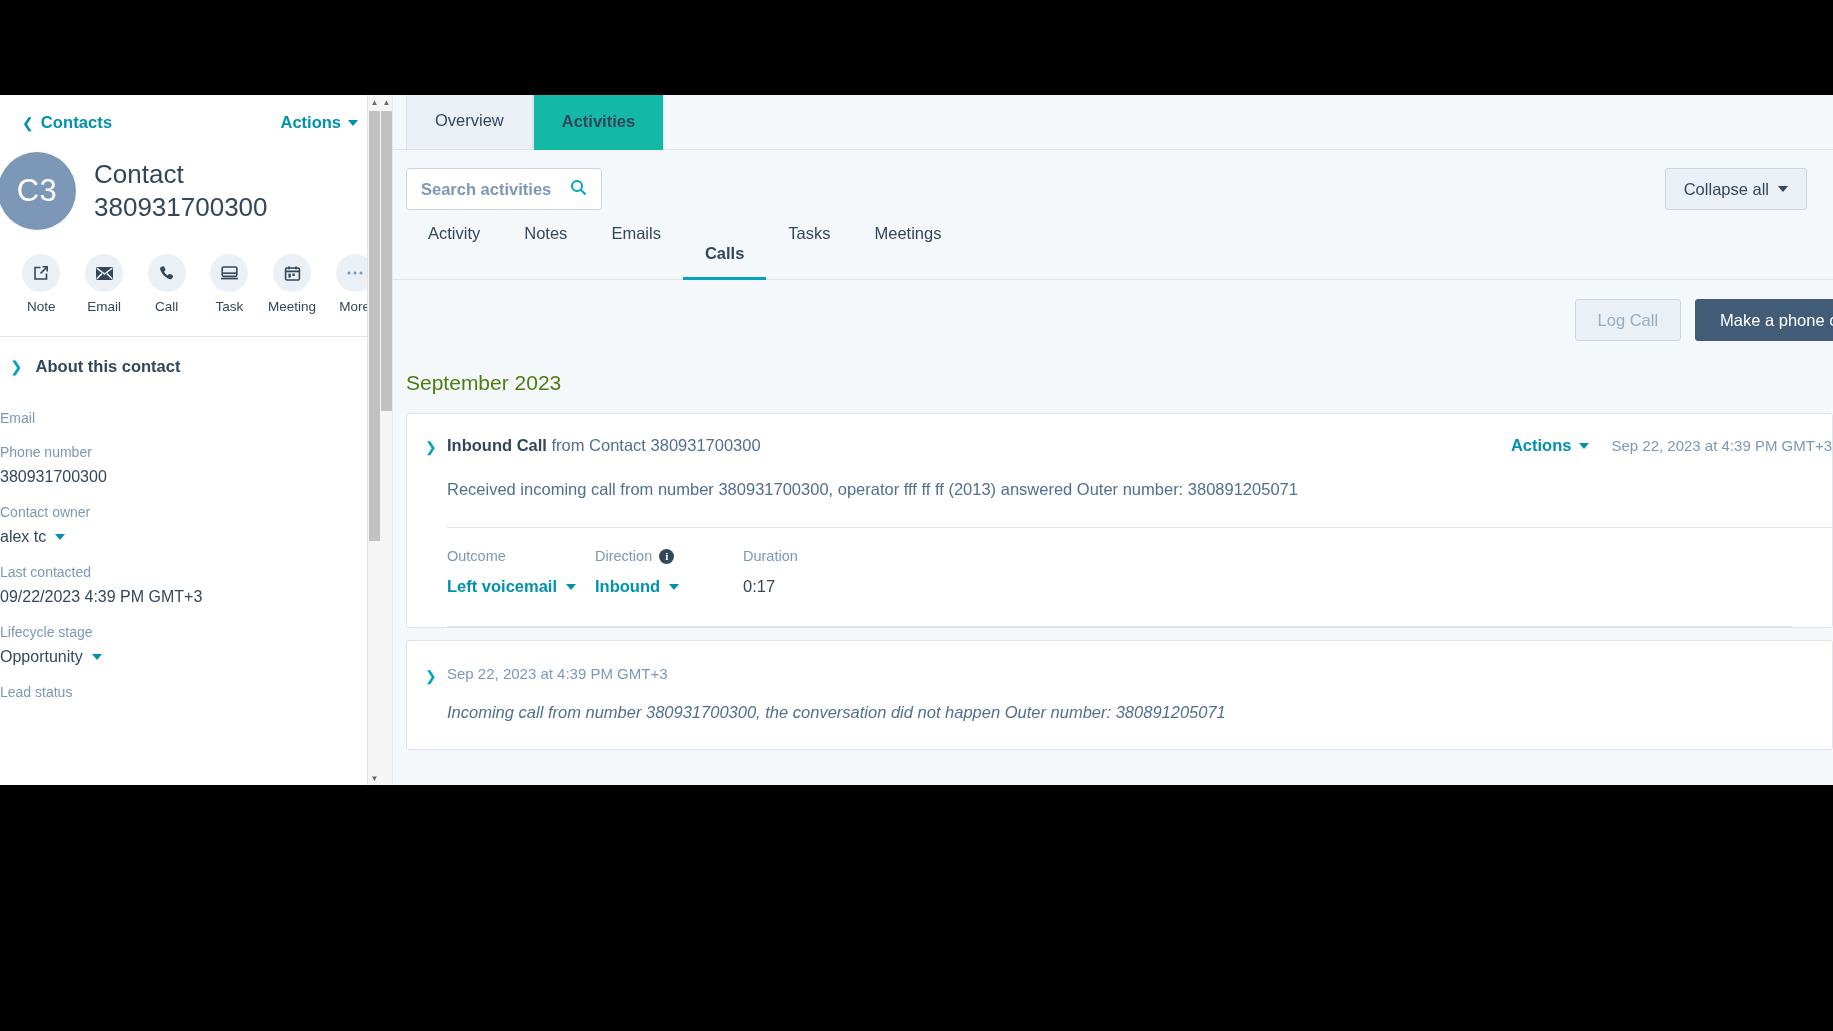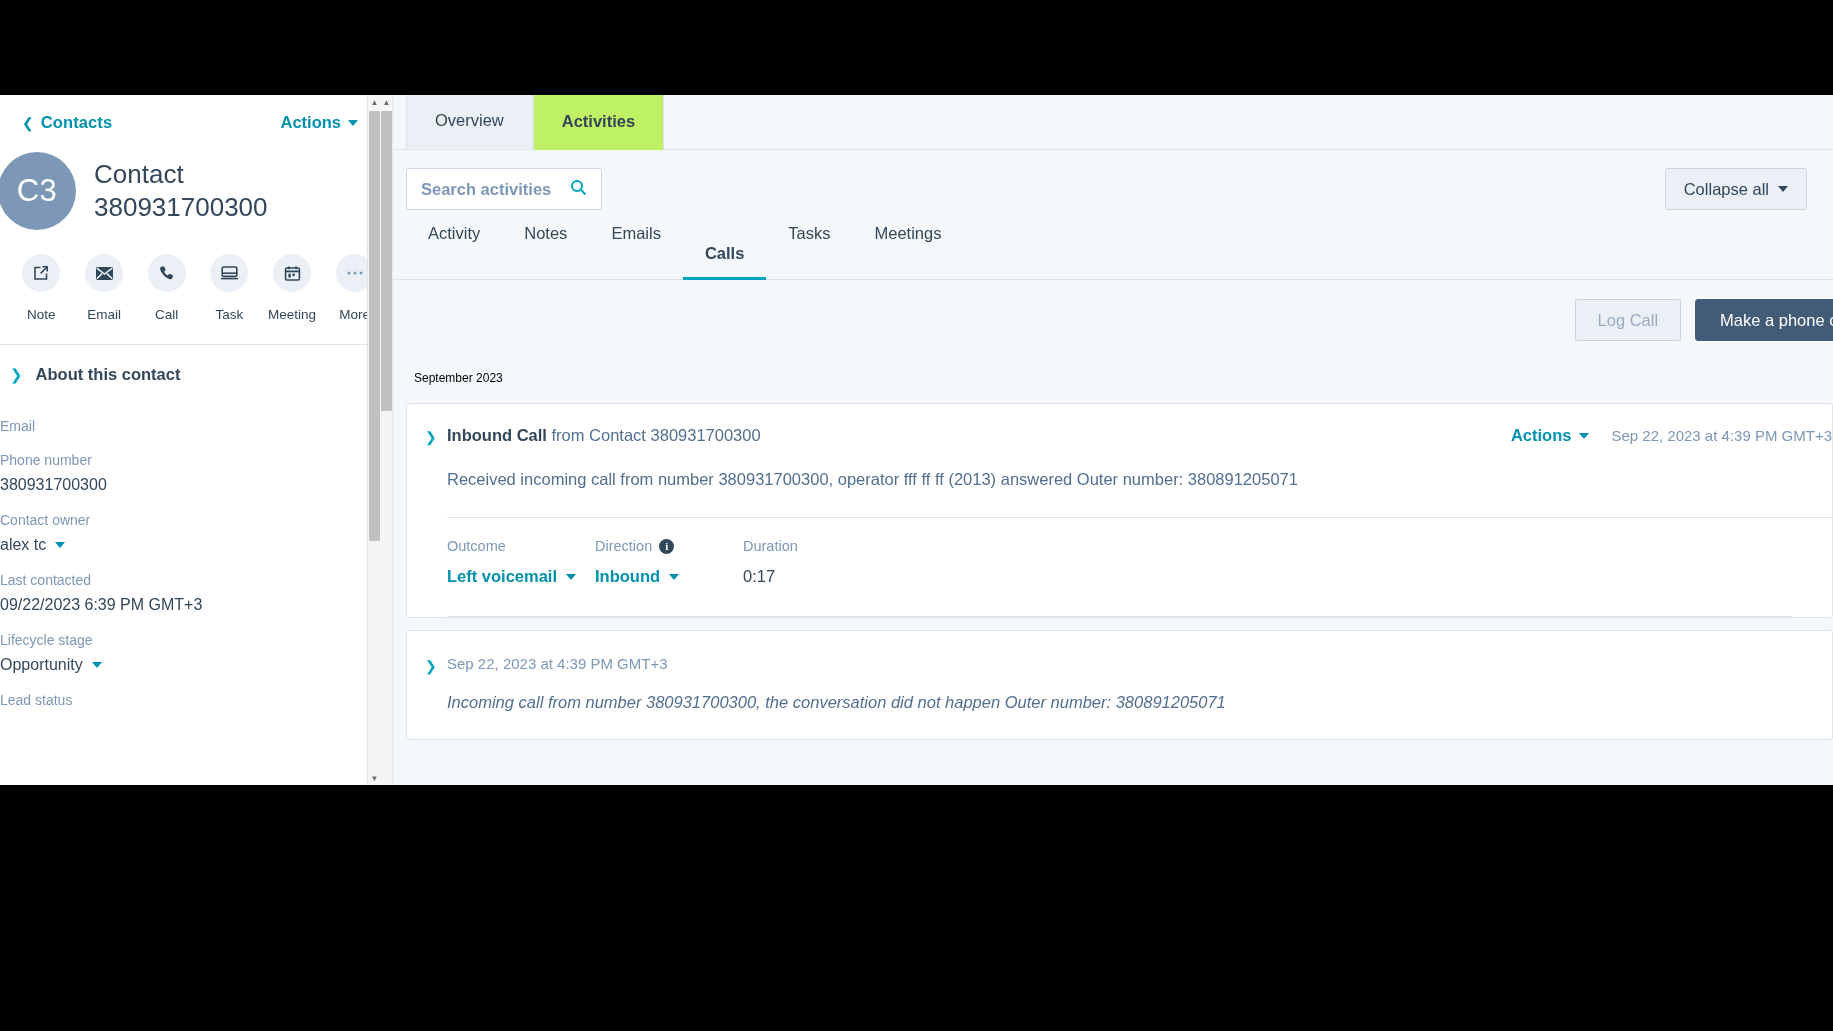--- a/index.html
+++ b/index.html
@@ -93,21 +93,21 @@
   .act-row {
     display: flex;
     gap: 12px;
     padding: 24px 0 0 16px;
   }
   .act-item {
     width: 54px;
     display: flex;
     flex-direction: column;
     align-items: center;
-    gap: 15px;
+    gap: 7px;
     cursor: pointer;
   }
   .act-circle {
     width: 38px; height: 38px;
     border-radius: 50%;
     background: #eaf0f6;
     display: flex; align-items: center; justify-content: center;
     color: #33475b;
   }
   .act-circle svg { display: block; }
@@ -194,21 +194,21 @@
     display: flex; align-items: center;
     font-size: 16.5px;
     color: #33475b;
     cursor: pointer;
     border: 1px solid #dfe3eb;
     border-bottom: none;
     background: #eaf0f6;
     border-radius: 3px 3px 0 0;
   }
   .tab.active {
-    background: #bef264;
+    background: #14b8a6;
     font-weight: bold;
     position: relative;
     z-index: 2;
     margin-bottom: -1px;
     padding-bottom: 1px;
   }
 
   .tools-row {
     background: #f5f8fa;
     padding: 18px 26px 0 13px;
@@ -295,24 +295,23 @@
     border: 1px solid #425b76;
     border-radius: 3px;
     color: #fff;
     font-size: 16.5px;
     padding: 0 24px;
     display: flex; align-items: center;
     cursor: pointer;
   }
 
   .month-head {
-    font-size: 12px;
-    color: #000000;
+    font-size: 21px;
+    color: #4d7c0f;
     padding: 30px 0 18px 13px;
-    margin-left: 8px;
   }
 
   .timeline { padding-left: 13px; }
 
   .call-card {
     background: #fff;
     border: 1px solid #dfe3eb;
     border-radius: 3px;
     margin-bottom: 12px;
     padding: 22px 0 0 0;
@@ -563,21 +562,21 @@
       </div>
       <div class="prop">
         <div class="prop-label">Contact owner</div>
         <div class="prop-value editable">
           <span>alex tc</span>
           <span class="caret-dn"></span>
         </div>
       </div>
       <div class="prop">
         <div class="prop-label">Last contacted</div>
-        <div class="prop-value">09/22/2023 6:39 PM GMT+3</div>
+        <div class="prop-value">09/22/2023 4:39 PM GMT+3</div>
       </div>
       <div class="prop">
         <div class="prop-label">Lifecycle stage</div>
         <div class="prop-value editable">
           <span>Opportunity</span>
           <span class="caret-dn"></span>
         </div>
       </div>
       <div class="prop">
         <div class="prop-label">Lead status</div>

